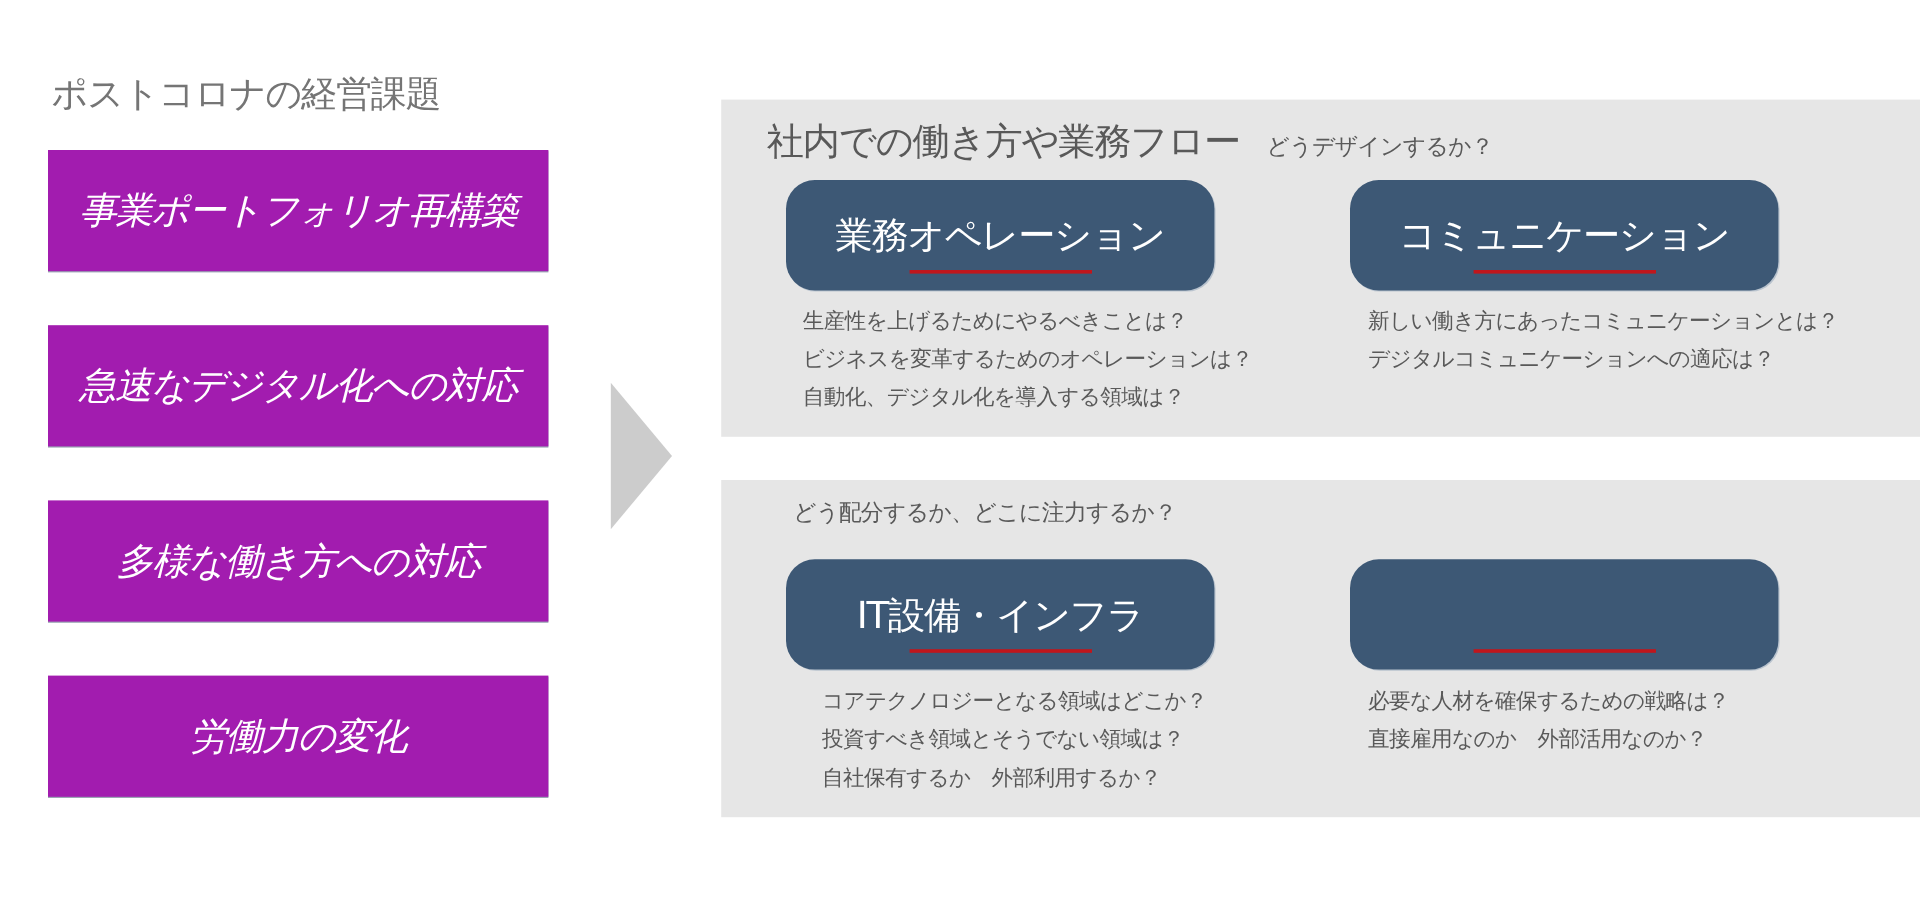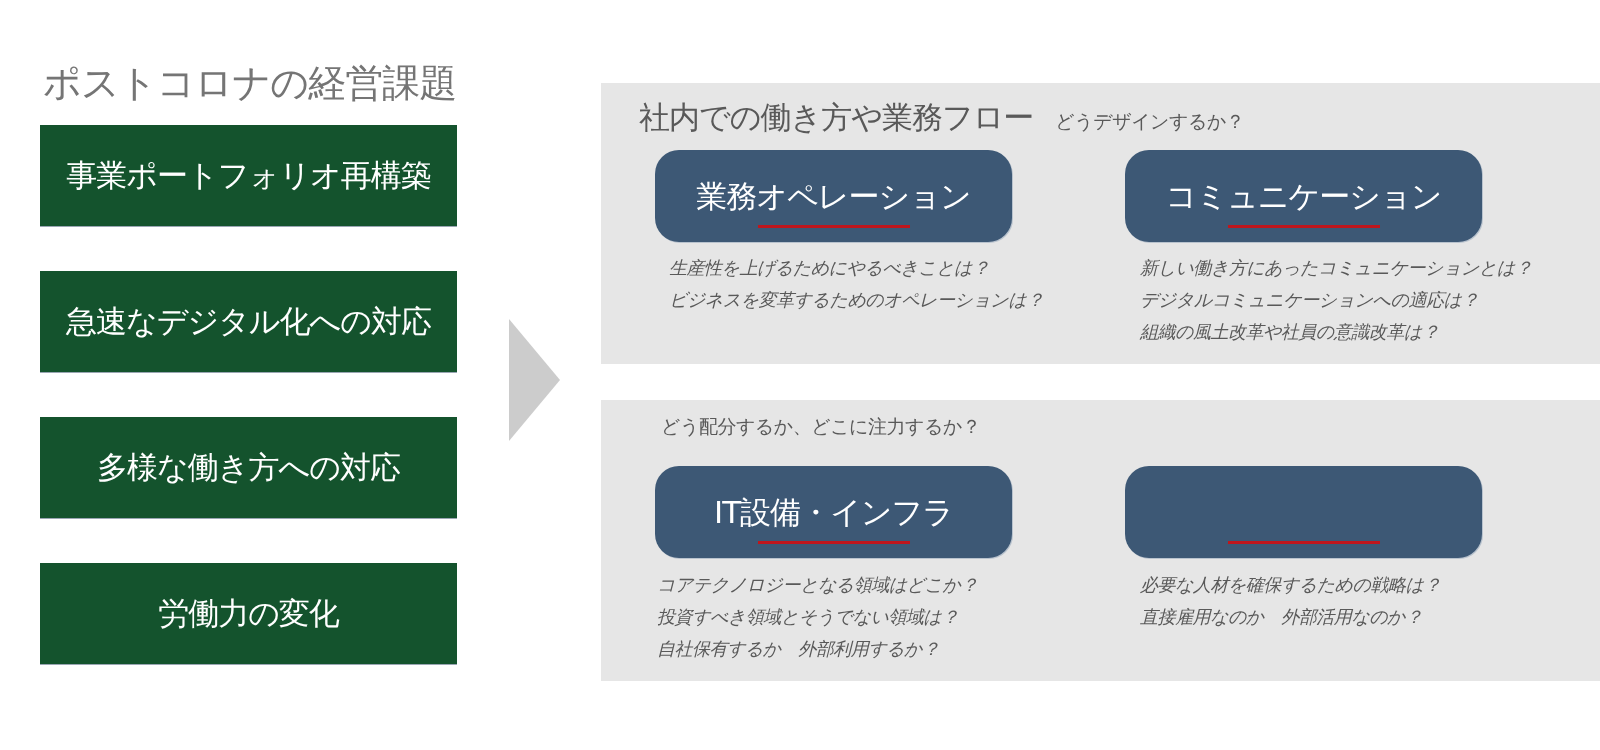--- a/index.html
+++ b/index.html
@@ -3,28 +3,29 @@
 <meta charset="utf-8">
 <style>
   html, body { margin: 0; padding: 0; }
   body {
     width: 1600px; height: 750px; position: relative; overflow: hidden;
     background: #ffffff;
     font-family: "DejaVu Sans", "Liberation Sans", sans-serif;
   }
   .page-title {
     position: absolute; left: 43px; top: 58px;
-    font-size: 38px; color: #757575; letter-spacing: -1px; white-space: nowrap;
+    font-size: 30px; color: #757575; letter-spacing: -1px; white-space: nowrap;
   }
   .issue-box {
     position: absolute; left: 40px; width: 417px; height: 101px;
-    background: #14532d; color: #ffffff;
+    background: #a21caf; color: #ffffff;
     display: flex; align-items: center; justify-content: center;
     font-size: 31px; letter-spacing: -1px; white-space: nowrap;
     box-shadow: 0 1px 0 #9aa6b3;
+    font-style: italic;
   }
   .arrow {
     position: absolute; left: 509px; top: 319px; width: 0; height: 0;
     border-top: 61px solid transparent; border-bottom: 61px solid transparent;
     border-left: 51px solid #cccccc;
   }
   .panel {
     position: absolute; left: 601px; width: 1104px;
     background: #e6e6e6;
   }
@@ -45,21 +46,21 @@
     font-size: 31px; letter-spacing: -1px; white-space: nowrap;
   }
   .card-underline {
     position: absolute; left: 103px; width: 152px; top: 75px; height: 3px;
     background: #c0161c;
   }
   .questions {
     position: absolute; width: 360px; color: #595959;
     font-size: 18px; letter-spacing: -0.5px;
   }
-  .questions div { height: 32px; line-height: 32px; white-space: nowrap; font-style: italic; }
+  .questions div { height: 32px; line-height: 32px; white-space: nowrap; }
 </style>
 </head>
 <body>
 
 <div class="page-title">ポストコロナの経営課題</div>
 
 <div class="issue-box" style="top:125px">
     <span>事業ポートフォリオ再構築</span>
   </div>
 <div class="issue-box" style="top:271px">
@@ -79,41 +80,41 @@
     <span class="big">社内での働き方や業務フロー</span>
     <span class="small">どうデザインするか？</span>
   </div>
   <div class="card" style="left:54px;top:67px">
     <div class="card-title">業務オペレーション</div>
     <div class="card-underline"></div>
   </div>
   <div class="questions" style="left:68px;top:169px">
     <div>生産性を上げるためにやるべきことは？</div>
     <div>ビジネスを変革するためのオペレーションは？</div>
+    <div>自動化、デジタル化を導入する領域は？</div>
   </div>
   <div class="card" style="left:524px;top:67px">
     <div class="card-title">コミュニケーション</div>
     <div class="card-underline"></div>
   </div>
   <div class="questions" style="left:539px;top:169px">
     <div>新しい働き方にあったコミュニケーションとは？</div>
     <div>デジタルコミュニケーションへの適応は？</div>
-    <div>組織の風土改革や社員の意識改革は？</div>
   </div>
 </div>
 
 <div class="panel" style="top:400px;height:281px">
   <div class="panel-head" style="top:14px">
     <span class="small">どう配分するか、どこに注力するか？</span>
   </div>
   <div class="card" style="left:54px;top:66px">
     <div class="card-title">IT設備・インフラ</div>
     <div class="card-underline"></div>
   </div>
-  <div class="questions" style="left:56px;top:169px">
+  <div class="questions" style="left:84px;top:169px">
     <div>コアテクノロジーとなる領域はどこか？</div>
     <div>投資すべき領域とそうでない領域は？</div>
     <div>自社保有するか　外部利用するか？</div>
   </div>
   <div class="card" style="left:524px;top:66px">
     <div class="card-underline"></div>
   </div>
   <div class="questions" style="left:539px;top:169px">
     <div>必要な人材を確保するための戦略は？</div>
     <div>直接雇用なのか　外部活用なのか？</div>

